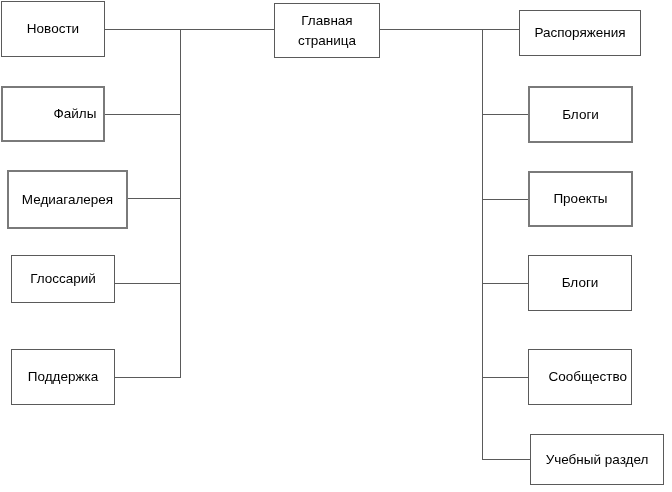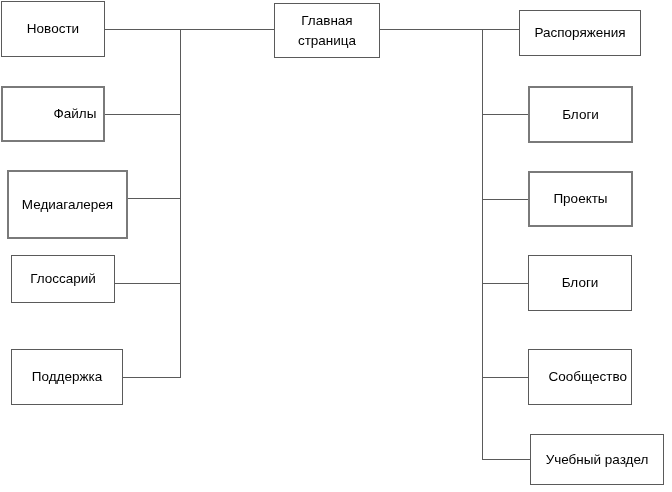--- a/index.html
+++ b/index.html
@@ -42,23 +42,23 @@
     background: var(--line);
     z-index: 1;
   }
   .hline { height: 1px; }
   .vline { width: 1px; }
 
   
   #n-root      { left: 274px; top: 3px;   width: 106px; height: 55px; }
   #n-novosti   { left: 1px;   top: 1px;   width: 104px; height: 56px; }
   #n-faily     { left: 1px;   top: 86px;  width: 104px; height: 56px; padding-left: 48px; }
-  #n-media     { left: 7px;   top: 170px; width: 121px; height: 69px; }
+  #n-media     { left: 7px;   top: 170px; width: 121px; height: 59px; }
   #n-glossariy { left: 11px;  top: 255px; width: 104px; height: 48px; }
-  #n-podderzhka{ left: 11px;  top: 349px; width: 112px; height: 56px; }
+  #n-podderzhka{ left: 11px;  top: 349px; width: 104px; height: 56px; }
   #n-rasporyazheniya { left: 519px; top: 10px;   width: 122px; height: 46px; }
   #n-forum     { left: 528px; top: 86px;  width: 105px; height: 57px; }
   #n-proekty   { left: 528px; top: 171px; width: 105px; height: 56px; }
   #n-blogi     { left: 528px; top: 255px; width: 104px; height: 56px; }
   #n-soobshchestvo { left: 528px; top: 349px; width: 104px; height: 56px; justify-content: flex-end; }
   #n-uchebny   { left: 530px; top: 434px; width: 134px; height: 51px; }
 
   
   #v-left  { left: 180px; top: 29px;  height: 349px; }
   #v-right { left: 482px; top: 29px;  height: 431px; }

